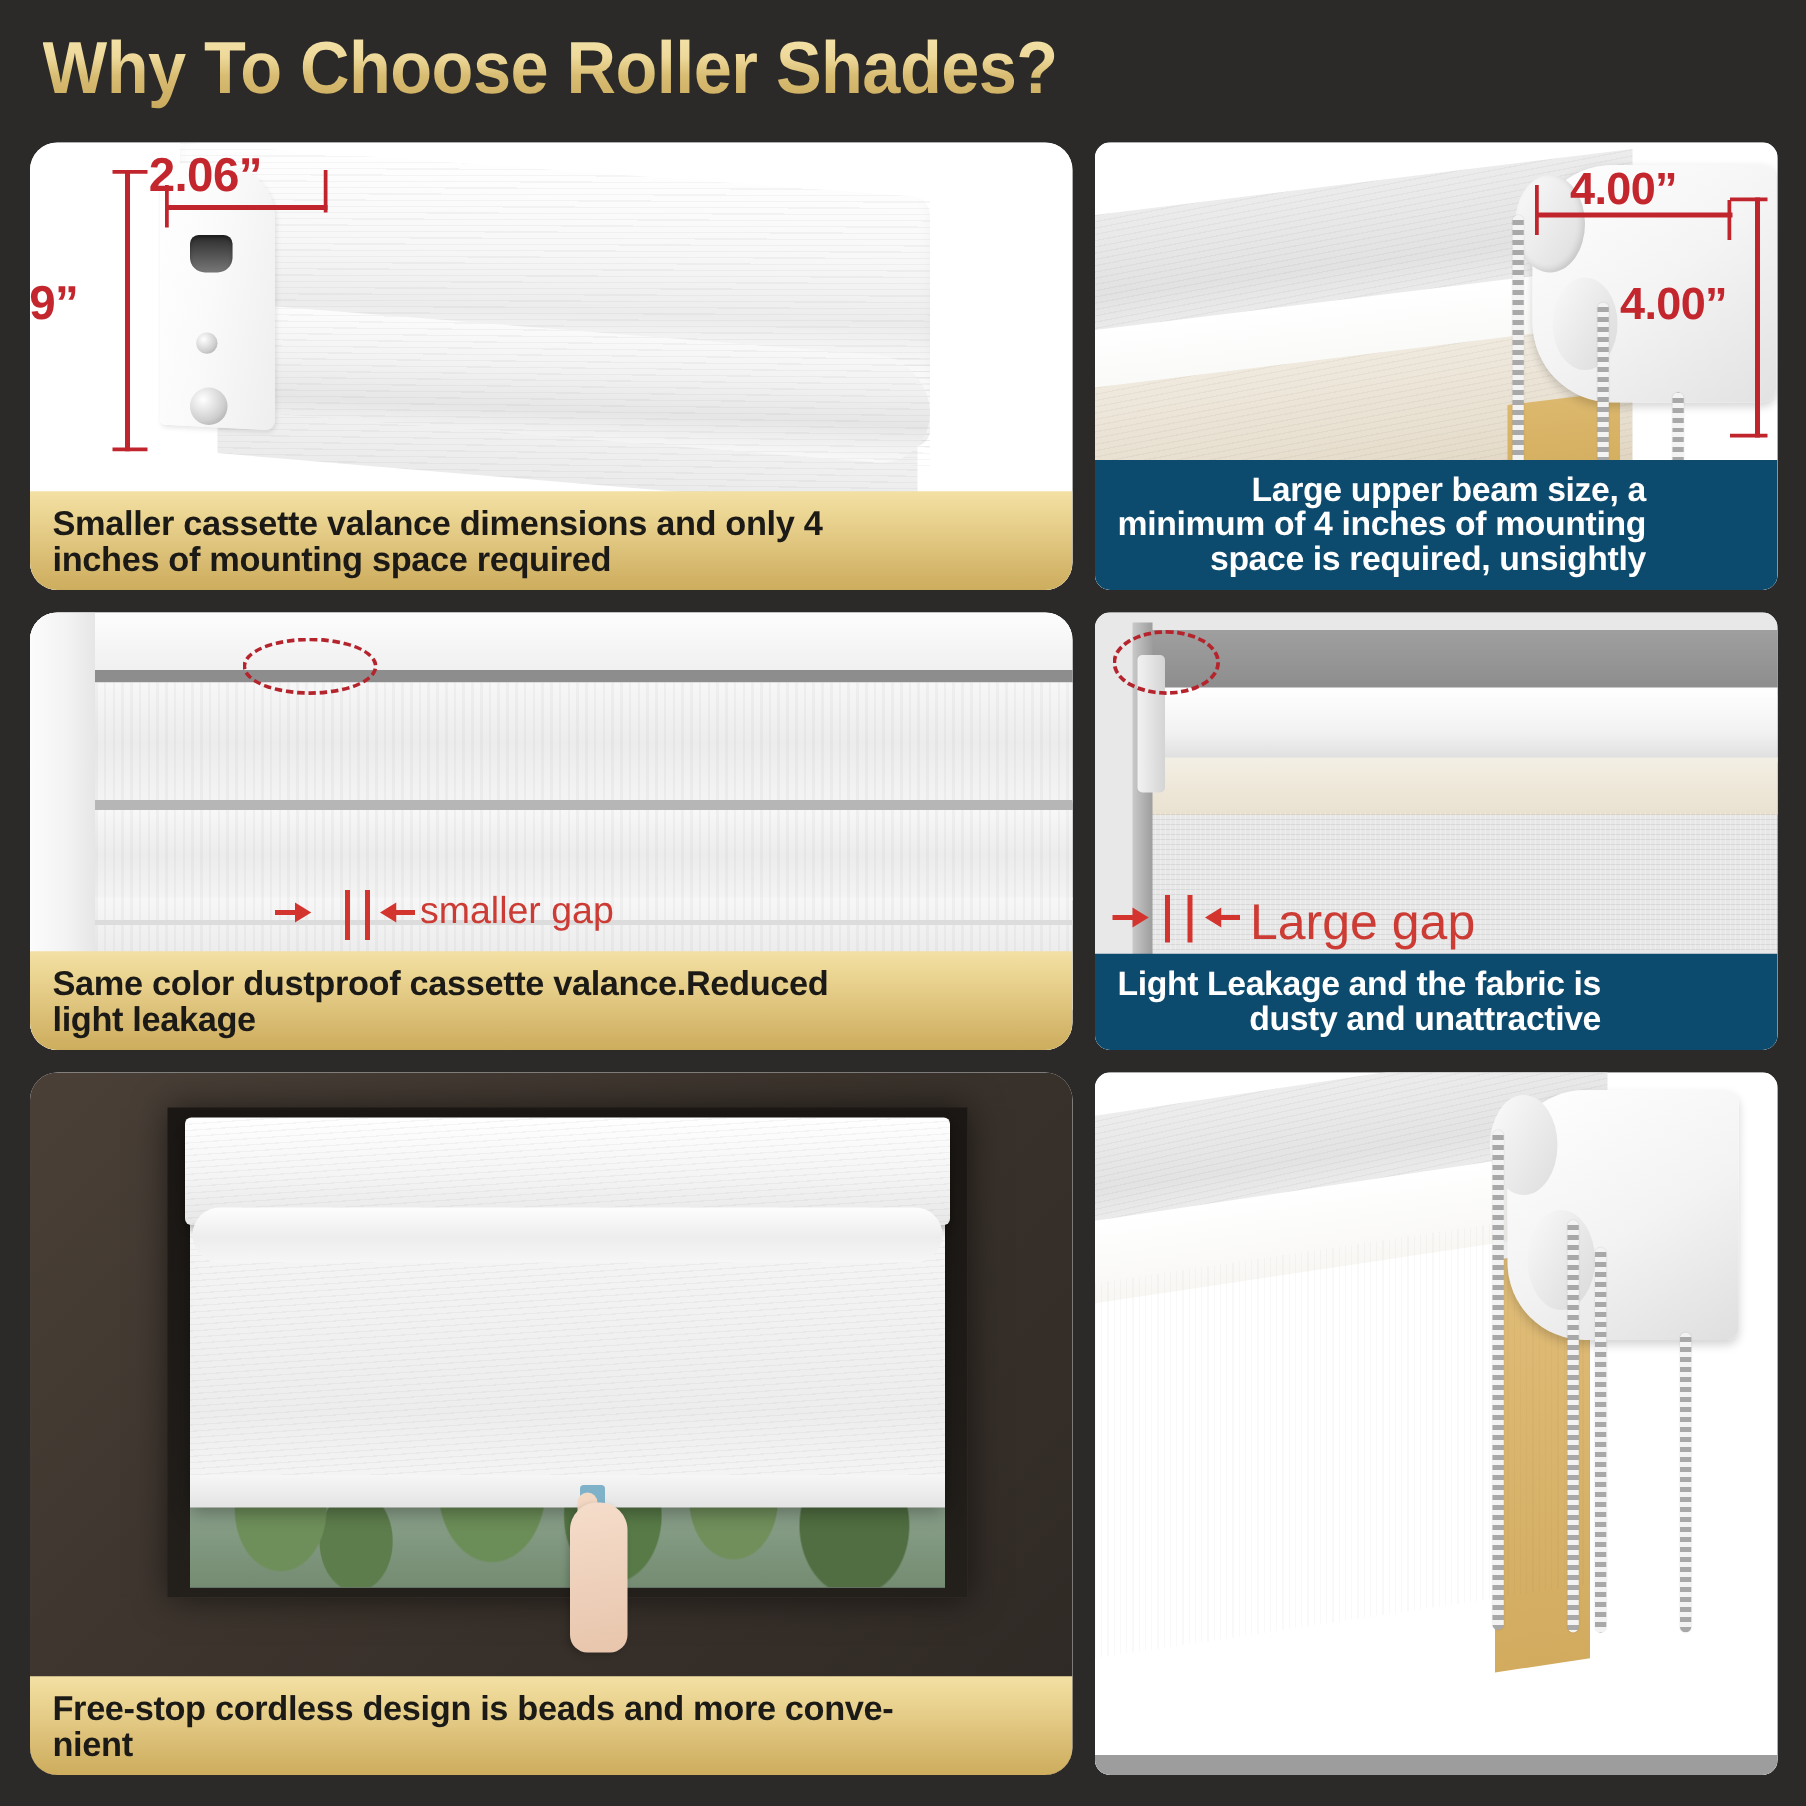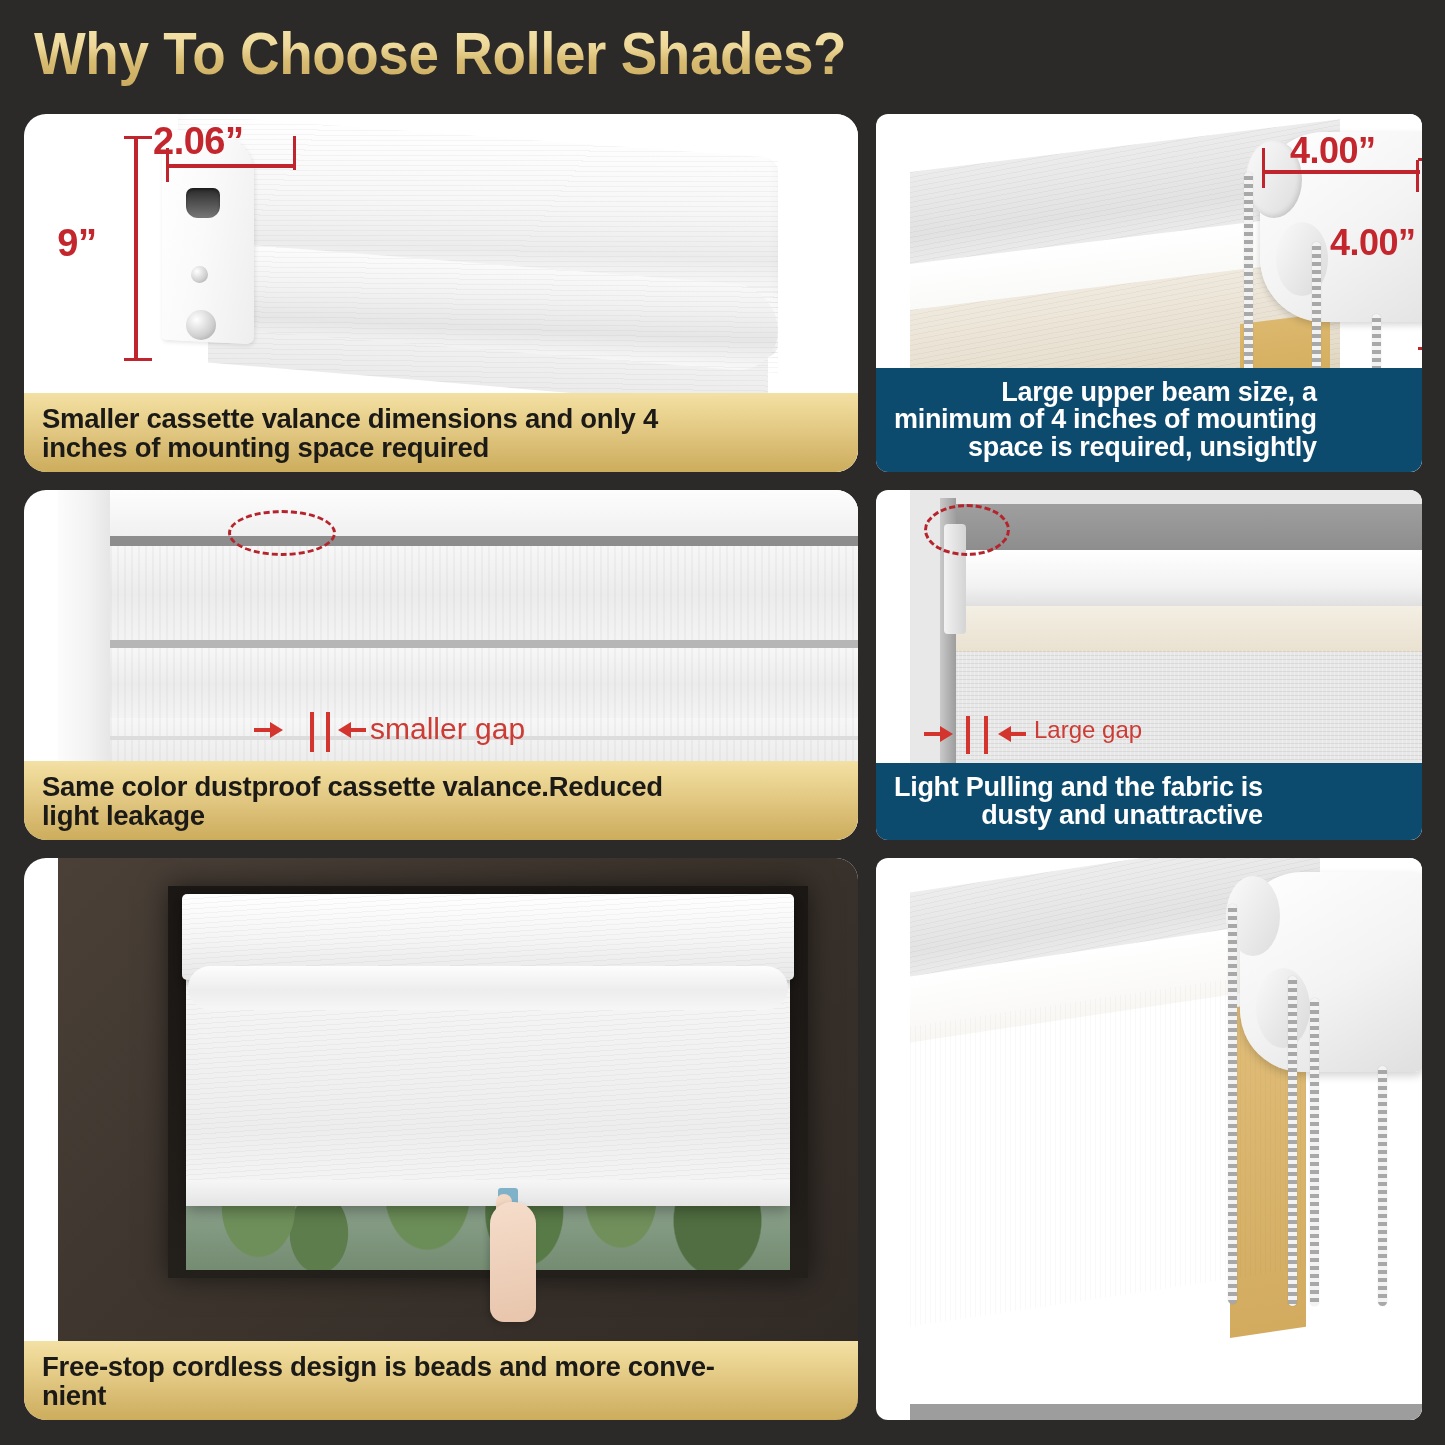--- a/index.html
+++ b/index.html
@@ -31,21 +31,21 @@
     transform-origin:left center;
     text-shadow:none;
     white-space:nowrap;
   }
 
   
   .panel { position:absolute; overflow:hidden; background:#fff; }
   .panel.left  { border-radius:22px; }
   .panel.right { border-radius:12px;text-align:right; }
 
-  .photo { position:absolute; left:0; top:0; width:100%; height:100%; overflow:hidden;margin-left:34px; }
+  .photo { position:absolute; left:0; top:0; width:100%; height:100%; overflow:hidden; }
 
   
   .cap {
     position:absolute; left:0; bottom:0; width:100%;
     display:flex; align-items:flex-start;
     padding:11px 16px 10px 18px;
   }
   .cap.gold {
     background:linear-gradient(180deg,#f3e0a4 0%,#ecd694 22%,#dcc078 62%,#cdad5d 100%);
     color:#1b1a17;
@@ -451,24 +451,24 @@
     <div class="p4-bracket"></div>
 
     <div class="dashed-ellipse" style="left:14px; top:14px; width:86px; height:52px;"></div>
 
     <div class="tickbar" style="left:56px; top:226px; width:4px; height:38px;"></div>
     <div class="tickbar" style="left:74px; top:226px; width:4px; height:38px;"></div>
     <div class="arrow-r" style="left:30px; top:236px;"></div>
     <div class="tickbar" style="left:14px; top:242px; width:20px; height:4px;"></div>
     <div class="arrow-l" style="left:88px; top:236px;"></div>
     <div class="tickbar" style="left:100px; top:242px; width:16px; height:4px;"></div>
-    <div class="gap-label" style="left:124px; top:226px; font-size:24px;">Large gap</div>
+    <div class="gap-label" style="left:124px; top:226px; font-size:40px;">Large gap</div>
   </div>
   <div class="cap gray">
-    <div class="txt">Light Pulling and the fabric is
+    <div class="txt">Light Leakage and the fabric is
 dusty and unattractive</div>
   </div>
 </div>
 
 <div class="panel left" style="left:24px; top:858px; width:834px; height:562px;">
   <div class="photo">
     <div class="p5-wall"></div>
     <div class="p5-window-frame"></div>
     <div class="p5-glass">
       <div class="p5-sky"></div>

